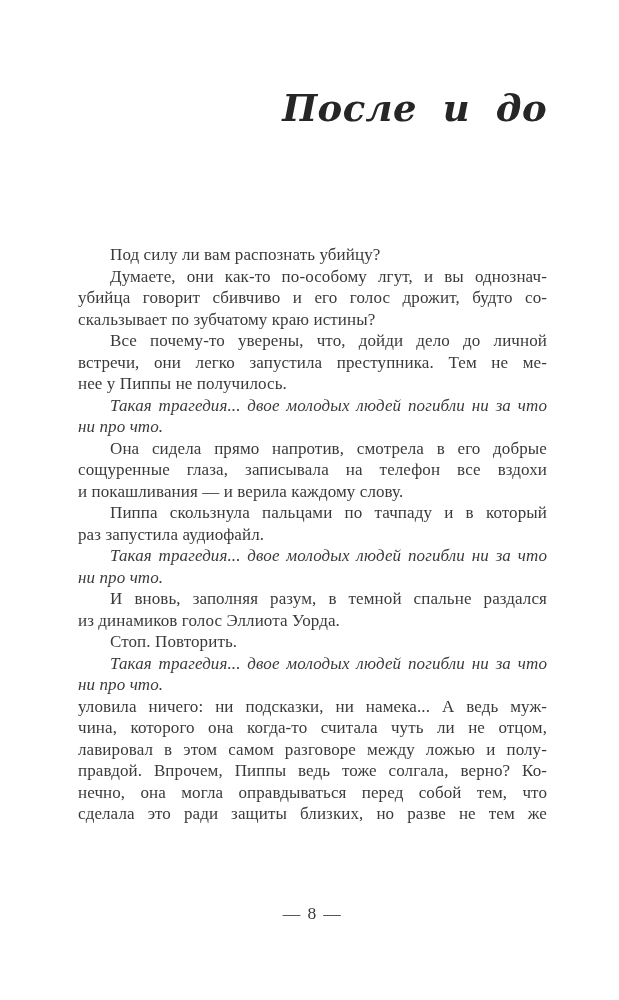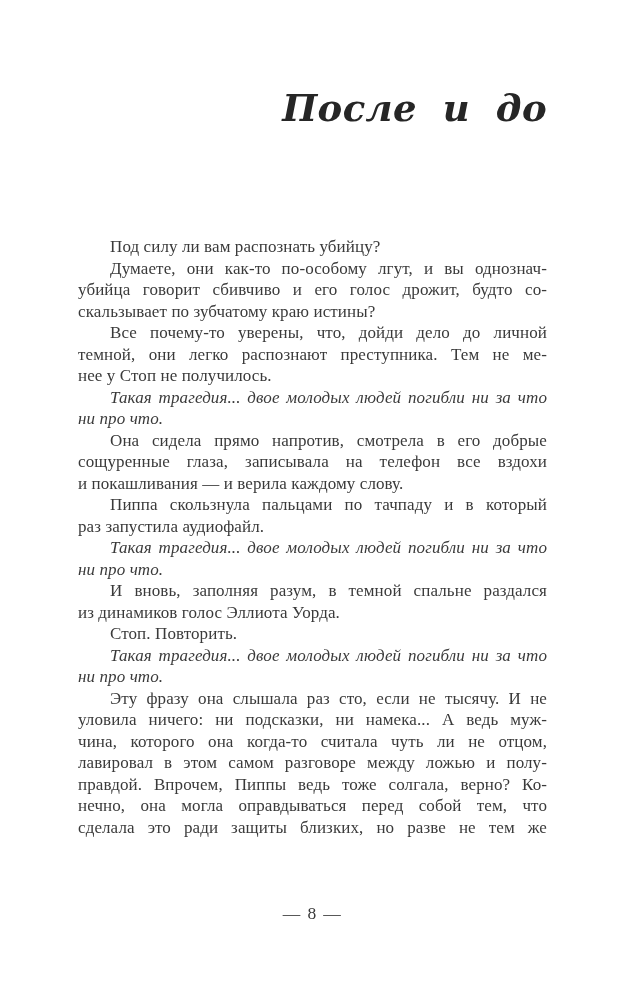--- a/index.html
+++ b/index.html
@@ -25,21 +25,21 @@
     font-weight: 700;
     font-size: 37px;
     color: #262626;
     word-spacing: 0.34em;
     letter-spacing: 0.01em;
     white-space: nowrap;
   }
   .text-block {
     position: absolute;
     left: 78px;
-    top: 236px;
+    top: 244px;
     width: 469px;
     font-size: 17px;
     line-height: 21.5px;
     letter-spacing: 0.1px;
   }
   .paragraph { margin: 0; }
   .paragraph.italic { font-style: italic; }
   .line {
     text-align: justify;
     text-align-last: justify;
@@ -68,22 +68,22 @@
       <div class="paragraph">
         <div class="line first last">Под силу ли вам распознать убийцу?</div>
       </div>
       <div class="paragraph">
         <div class="line first">Думаете, они как-то по-особому лгут, и вы однознач-</div>
         <div class="line">убийца говорит сбивчиво и его голос дрожит, будто со-</div>
         <div class="line last">скальзывает по зубчатому краю истины?</div>
       </div>
       <div class="paragraph">
         <div class="line first">Все почему-то уверены, что, дойди дело до личной</div>
-        <div class="line">темной, они легко распознают преступника. Тем не ме-</div>
-        <div class="line last">нее у Стоп не получилось.</div>
+        <div class="line">встречи, они легко запустила преступника. Тем не ме-</div>
+        <div class="line last">нее у Пиппы не получилось.</div>
       </div>
       <div class="paragraph italic">
         <div class="line first">Такая трагедия... двое молодых людей погибли ни за что</div>
         <div class="line last">ни про что.</div>
       </div>
       <div class="paragraph">
         <div class="line first">Она сидела прямо напротив, смотрела в его добрые</div>
         <div class="line">сощуренные глаза, записывала на телефон все вздохи</div>
         <div class="line last">и покашливания — и верила каждому слову.</div>
       </div>
@@ -100,21 +100,20 @@
         <div class="line last">из динамиков голос Эллиота Уорда.</div>
       </div>
       <div class="paragraph">
         <div class="line first last">Стоп. Повторить.</div>
       </div>
       <div class="paragraph italic">
         <div class="line first">Такая трагедия... двое молодых людей погибли ни за что</div>
         <div class="line last">ни про что.</div>
       </div>
       <div class="paragraph">
-        <div class="line first">Эту фразу она слышала раз сто, если не тысячу. И не</div>
         <div class="line">уловила ничего: ни подсказки, ни намека... А ведь муж-</div>
         <div class="line">чина, которого она когда-то считала чуть ли не отцом,</div>
         <div class="line">лавировал в этом самом разговоре между ложью и полу-</div>
         <div class="line">правдой. Впрочем, Пиппы ведь тоже солгала, верно? Ко-</div>
         <div class="line">нечно, она могла оправдываться перед собой тем, что</div>
         <div class="line">сделала это ради защиты близких, но разве не тем же</div>
       </div>
     </div>
 
   <div class="page-number">— 8 —</div>

